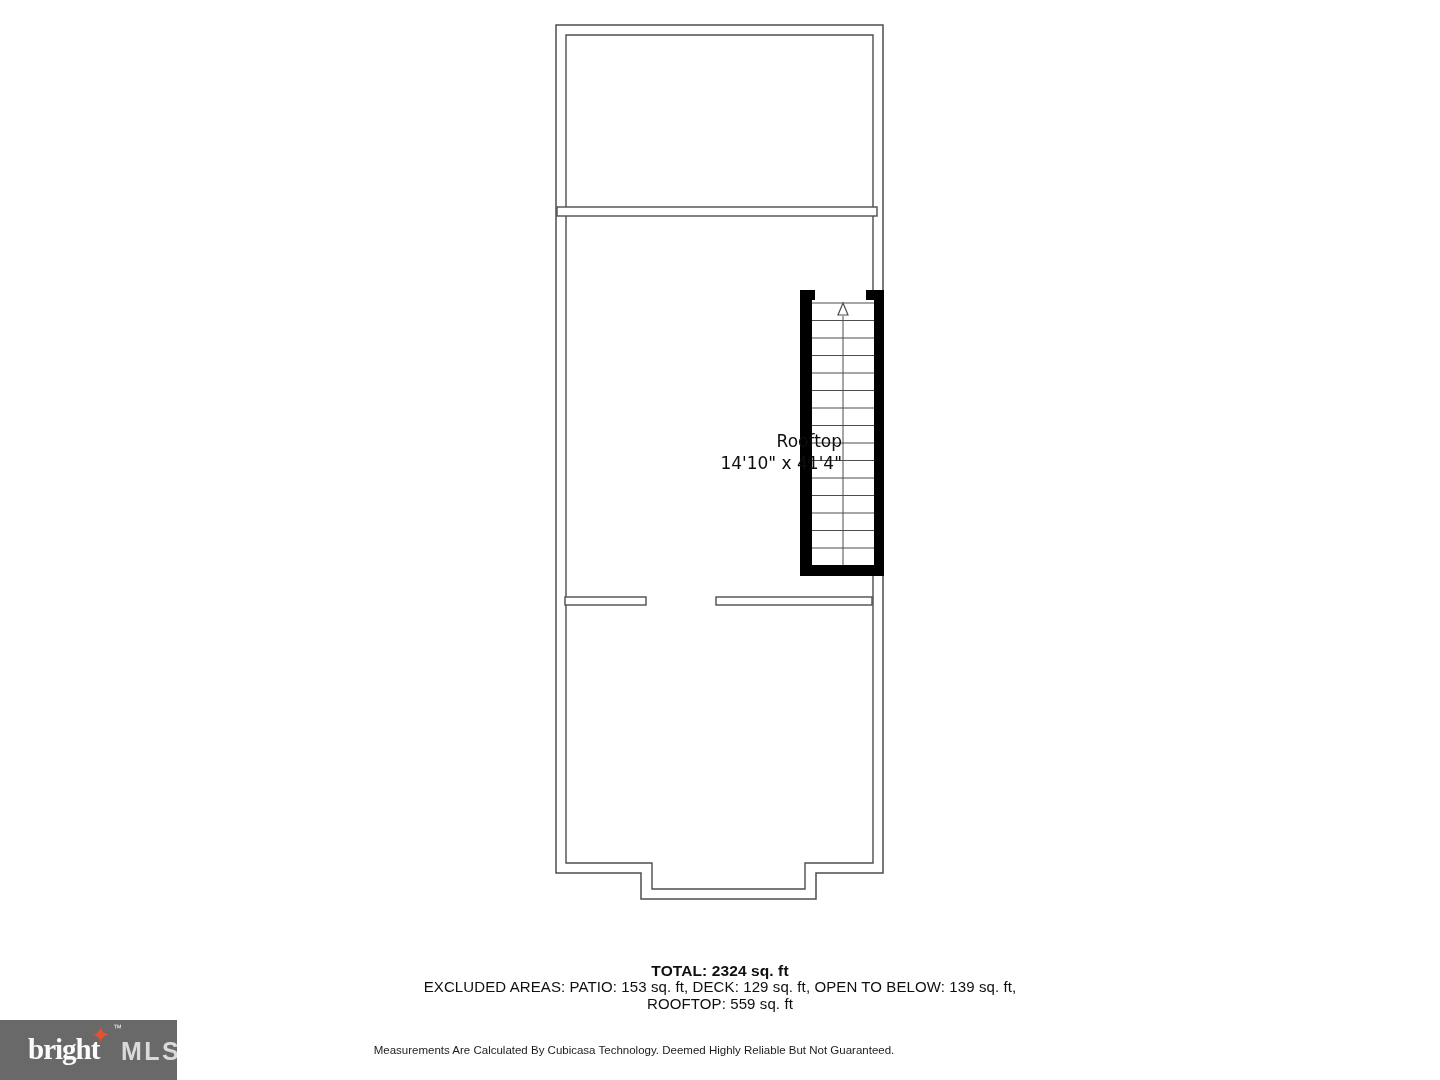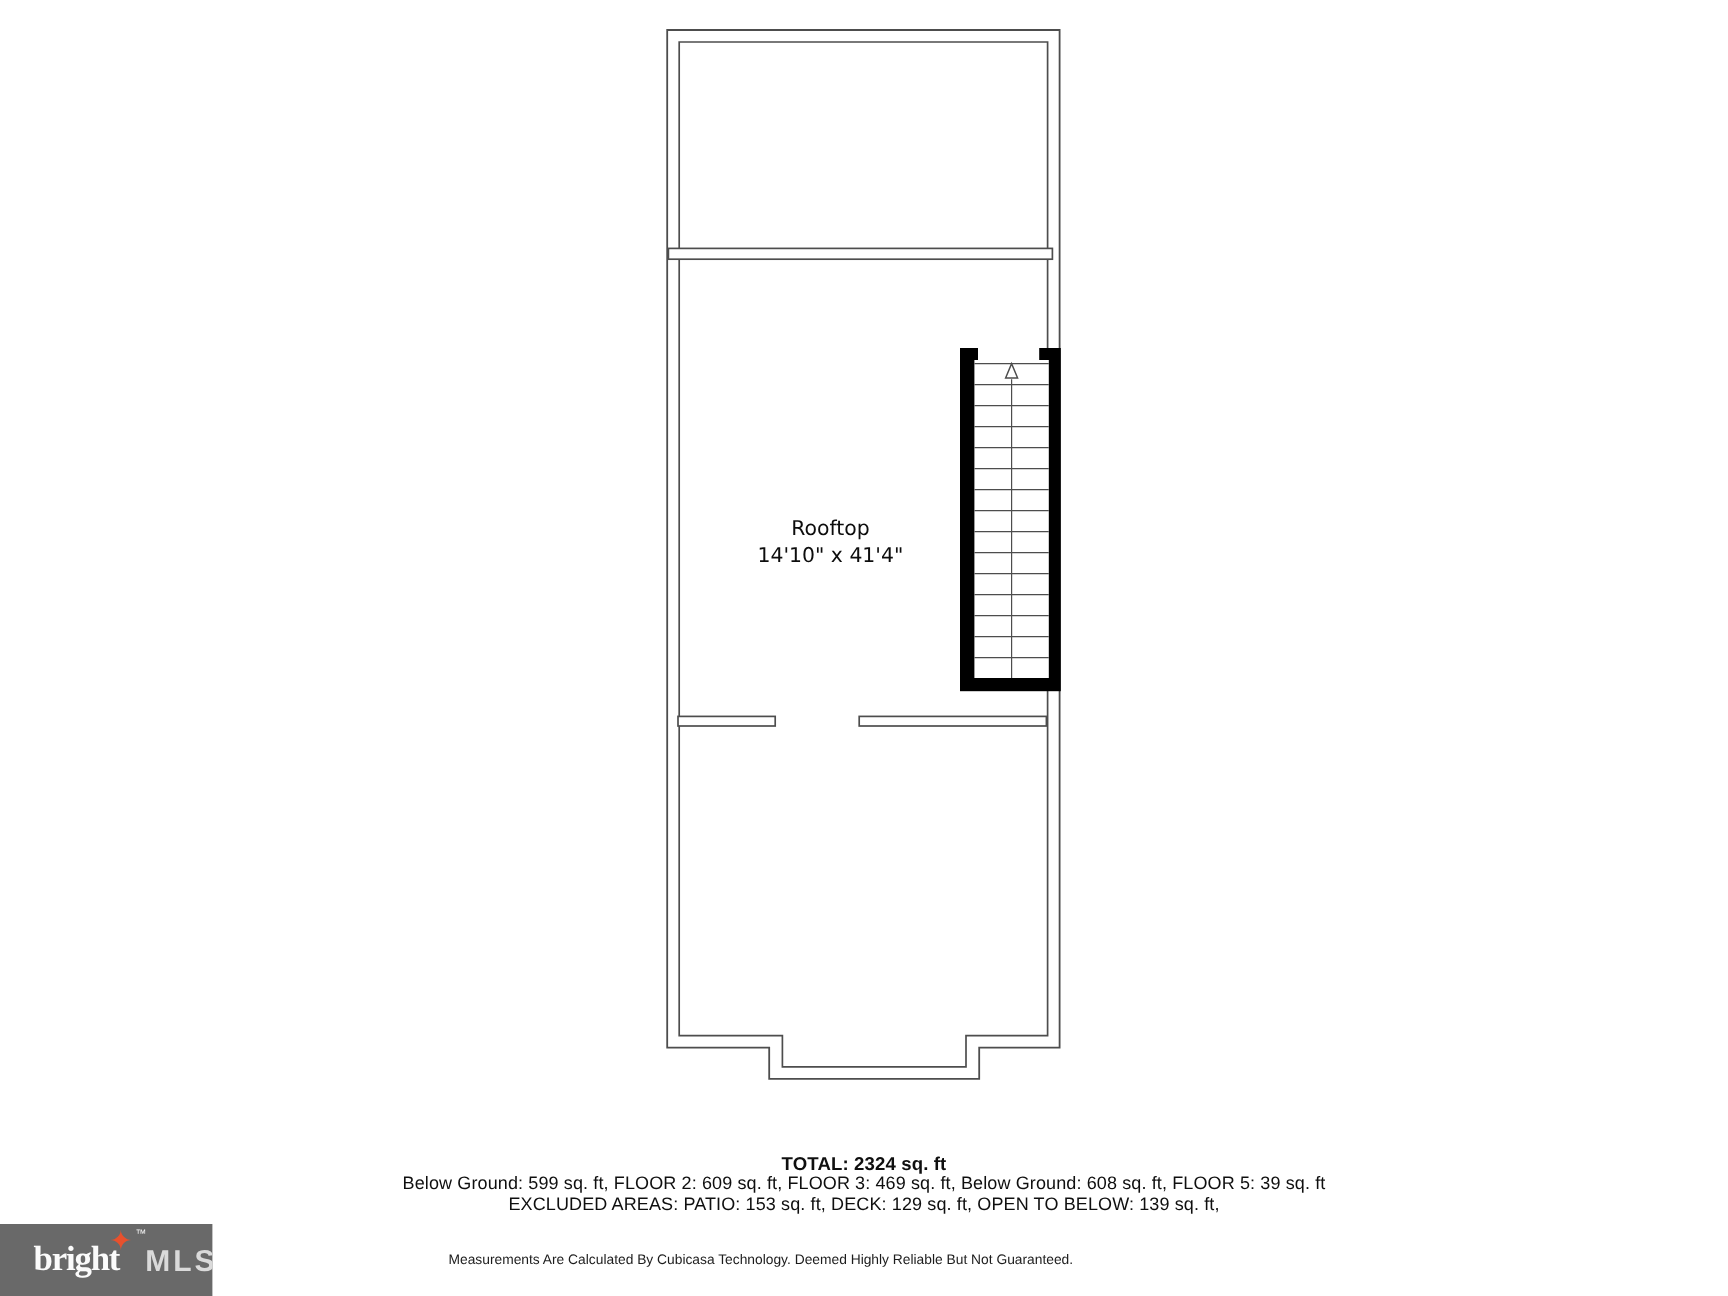--- a/index.html
+++ b/index.html
@@ -21,21 +21,21 @@
     position: absolute;
     left: 0; top: 0;
     width: 1440px;
     height: 1080px;
   }
   .room-label {
     position: absolute;
     left: 542px;
     top: 431px;
     width: 300px;
-    text-align: center;
+    text-align: right;
     color: #0d0d0d;
     font-size: 17px;
     line-height: 21.5px;
     font-family: "DejaVu Sans", sans-serif;
   }
   .summary {
     position: absolute;
     left: 0;
     top: 963px;
     width: 1440px;
@@ -149,22 +149,22 @@
     </g>
   </svg>
 
   <div class="room-label">
     <div>Rooftop</div>
     <div>14'10" x 41'4"</div>
   </div>
 
   <div class="summary">
     <div class="total">TOTAL: 2324 sq. ft</div>
-    <div>Below Ground: 599 sq. ft, FLOOR 2: 609 sq. ft, FLOOR 3: 469 sq. ft, Below Ground: 608 sq. ft, FLOOR 5: 39 sq. ft</div>
     <div>EXCLUDED AREAS: PATIO: 153 sq. ft, DECK: 129 sq. ft, OPEN TO BELOW: 139 sq. ft,</div>
+    <div>ROOFTOP: 559 sq. ft</div>
   </div>
 
   <div class="disclaimer">Measurements Are Calculated By Cubicasa Technology. Deemed Highly Reliable But Not Guaranteed.</div>
 
   <div class="logo">
     <span class="brand">bright</span>
     <span class="star">✦</span>
     <span class="tm">™</span>
     <span class="suffix">MLS</span>
   </div>

